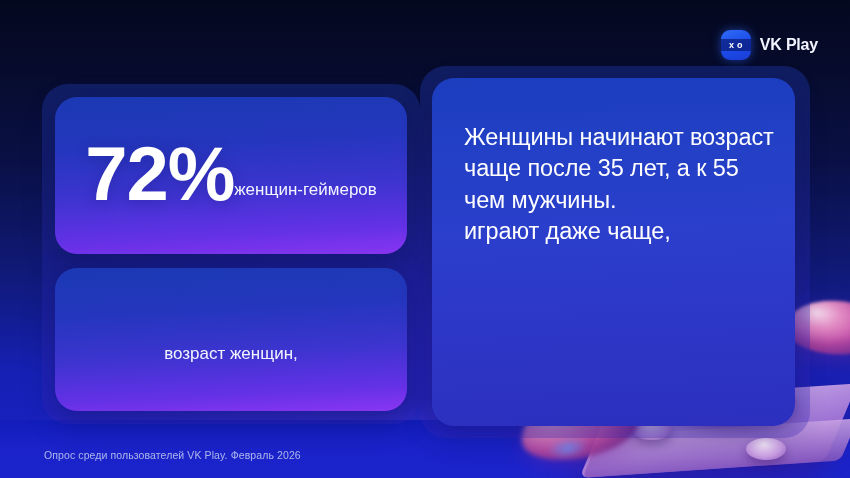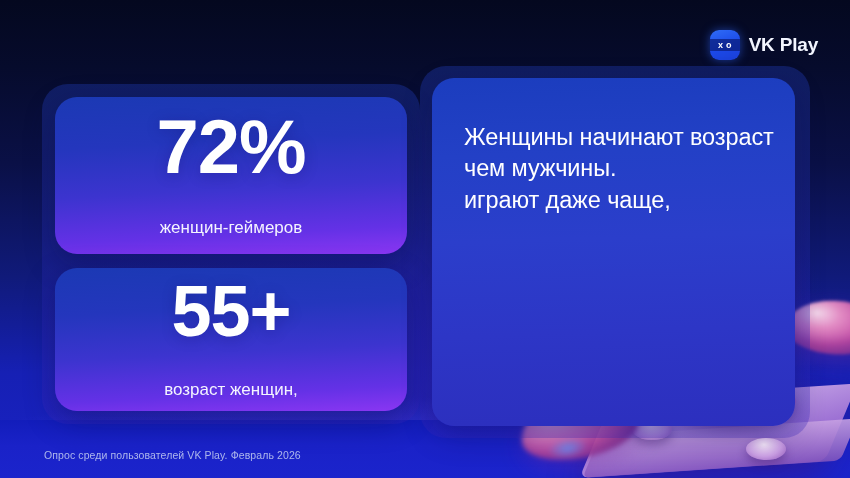--- a/index.html
+++ b/index.html
@@ -42,21 +42,21 @@
   .logo-band {
     position:absolute; left:0; right:0; top:9px; height:12px;
     background:rgba(10,28,120,0.72);
     display:flex; align-items:center; justify-content:center; gap:3px;
   }
   .logo-band span {
     color:#ffffff; font-size:9px; font-weight:bold; line-height:1;
     letter-spacing:0px;
   }
   .logo-text {
-    color:#f2f5ff; font-size:19px; font-weight:bold; letter-spacing:-0.2px;
+    color:#f2f5ff; font-size:16px; font-weight:bold; letter-spacing:-0.2px;
     white-space:nowrap;
   }
 
   
   .art { position:absolute; inset:0; pointer-events:none; }
 
   .petal {
     position:absolute;
     border-radius:60% 40% 52% 48% / 62% 58% 42% 38%;
     background:
@@ -166,21 +166,21 @@
   .card.c1 { left:55px; top:97px; width:352px; height:157px; }
   .card.c2 { left:55px; top:268px; width:352px; height:143px; }
   .card.text {
     left:432px; top:78px; width:363px; height:348px;
     background:linear-gradient(178deg, #1b3dbe 0%, #2340c6 22%, #2b3ecb 46%, #2d36c6 72%, #2c2fbe 100%);
     box-shadow:0 10px 30px rgba(10,10,70,0.3);
   }
 
   .stat-inner {
     height:100%;
-    display:flex; flex-direction:column;
+    display:flex; flex-direction:row;
     align-items:center; justify-content:center;
     padding:10px 18px 14px;
   }
   .big-number {
     font-size:74px; font-weight:bold; line-height:1;
     letter-spacing:-1px;
     color:#ffffff;
     text-shadow:0 2px 14px rgba(20,10,90,0.25);
     white-space:nowrap;
   }
@@ -260,30 +260,30 @@
 
   <div class="card stat c1">
     <div class="stat-inner">
       <div class="big-number">72%</div>
       <div class="stat-caption">женщин-геймеров</div>
     </div>
   </div>
 
   <div class="card stat c2">
     <div class="stat-inner">
-      <div class="big-number">55+</div>
       <div class="stat-caption">
         <div>возраст женщин,</div>
       </div>
     </div>
   </div>
 
   <div class="card text">
     <div class="text-inner">
       <div class="text-line">Женщины начинают возраст</div>
+      <div class="text-line">чаще после 35 лет, а к 55</div>
       <div class="text-line">чем мужчины.</div>
       <div class="text-line">играют даже чаще,</div>
     </div>
   </div>
 
   <div class="footnote">Опрос среди пользователей VK Play. Февраль 2026</div>
 
 </div>
 
 </body></html>

